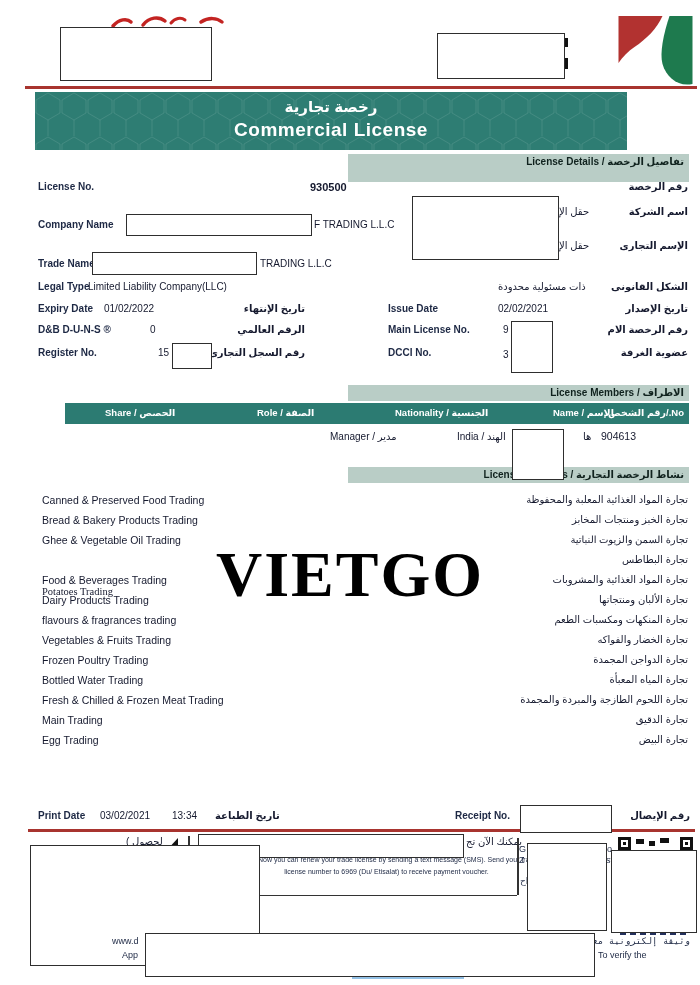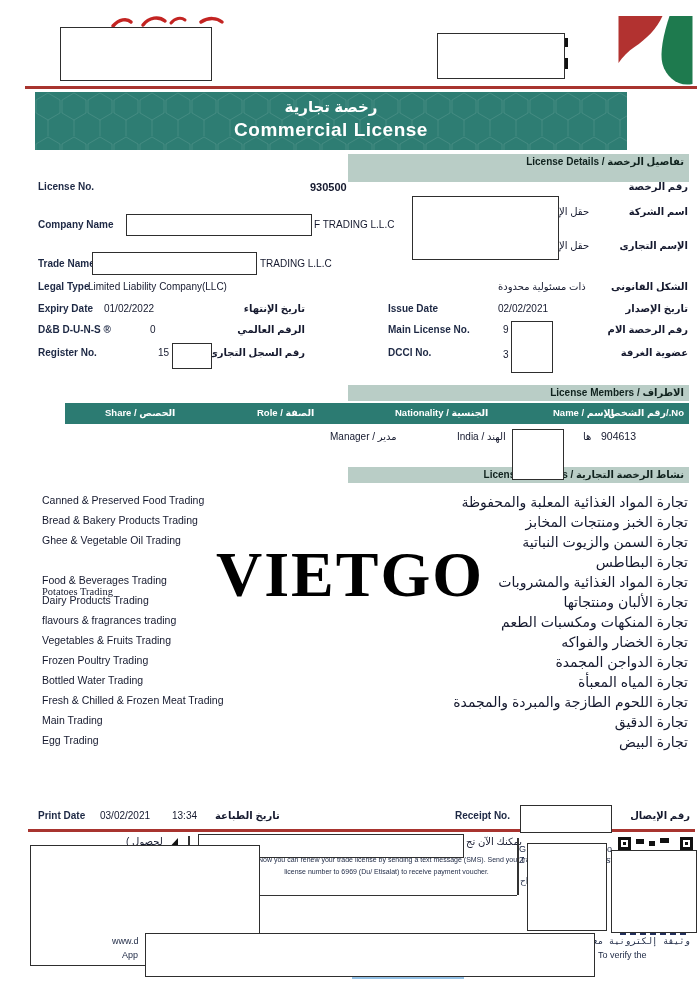--- a/index.html
+++ b/index.html
@@ -15,21 +15,21 @@
           text-align:right;padding:2px 5px 1px 0;box-sizing:border-box;white-space:nowrap;}
   .redline{position:absolute;background:#a8342f;height:3px;}
   .banner{position:absolute;background:#2e7d73;overflow:hidden;}
   .banner .t1{position:absolute;top:6px;left:0;right:0;text-align:center;color:#fff;
               font-size:15px;font-weight:bold;}
   .banner .t2{position:absolute;top:27px;left:0;right:0;text-align:center;color:#fff;
               font-size:19px;font-weight:bold;letter-spacing:.5px;}
   .thead{position:absolute;background:#2c7b72;z-index:2;}
   .thead span{position:absolute;top:4px;color:#fff;font-size:9.5px;font-weight:bold;white-space:nowrap;}
   .act-en{position:absolute;left:42px;font-size:10.5px;color:#15192e;white-space:nowrap;}
-  .act-ar{position:absolute;right:12px;font-size:14px;color:#15192e;white-space:nowrap;text-align:center;}
+  .act-ar{position:absolute;right:12px;font-size:10px;color:#15192e;white-space:nowrap;text-align:center;}
   .wm{position:absolute;left:50%;transform:translateX(-50%);top:538px;
       font-family:"Liberation Serif","DejaVu Serif",serif;font-weight:bold;
       font-size:64px;color:#000;letter-spacing:2px;z-index:4;white-space:nowrap;}
   .tiny{font-size:9px;color:#1d2844;white-space:nowrap;}
   .smsline{position:absolute;width:257px;left:258px;text-align:center;font-size:7px;
            color:#1d2844;white-space:nowrap;overflow:visible;}
   .vbar{position:absolute;width:1.5px;background:#333;}
   .hline{position:absolute;height:1px;background:#333;}
   .phone{position:absolute;width:0;height:0;border-left:12px solid transparent;
          border-bottom:13px solid #111;z-index:3;}
@@ -143,21 +143,21 @@
   </div>
 
   <div class="secbar" style="left:348px;top:467px;width:341px;height:16px;">License Activities / نشاط الرخصة التجارية</div>
 
   <div>
     <span class="act-en" style="top:494px;">Canned &amp; Preserved Food Trading</span>
     <span class="act-ar" style="top:494px;">تجارة المواد الغذائية المعلبة والمحفوظة</span>
     <span class="act-en" style="top:514px;">Bread &amp; Bakery Products Trading</span>
     <span class="act-ar" style="top:514px;">تجارة الخبز ومنتجات المخابز</span>
     <span class="act-en" style="top:534px;">Ghee &amp; Vegetable Oil Trading</span>
-    <span class="act-ar" style="top:534px;">تجارة السمن والزيوت النباتية</span>
+    <span class="act-ar" style="top:534px;font-family:Liberation Serif, serif;">تجارة السمن والزيوت النباتية</span>
     <span class="act-en" style="top:586px;font-family:Liberation Serif, serif;">Potatoes Trading</span>
     <span class="act-ar" style="top:554px;">تجارة البطاطس</span>
     <span class="act-en" style="top:574px;">Food &amp; Beverages Trading</span>
     <span class="act-ar" style="top:574px;">تجارة المواد الغذائية والمشروبات</span>
     <span class="act-en" style="top:594px;">Dairy Products Trading</span>
     <span class="act-ar" style="top:594px;">تجارة الألبان ومنتجاتها</span>
     <span class="act-en" style="top:614px;">flavours &amp; fragrances trading</span>
     <span class="act-ar" style="top:614px;">تجارة المنكهات ومكسبات الطعم</span>
     <span class="act-en" style="top:634px;">Vegetables &amp; Fruits Trading</span>
     <span class="act-ar" style="top:634px;">تجارة الخضار والفواكه</span>

